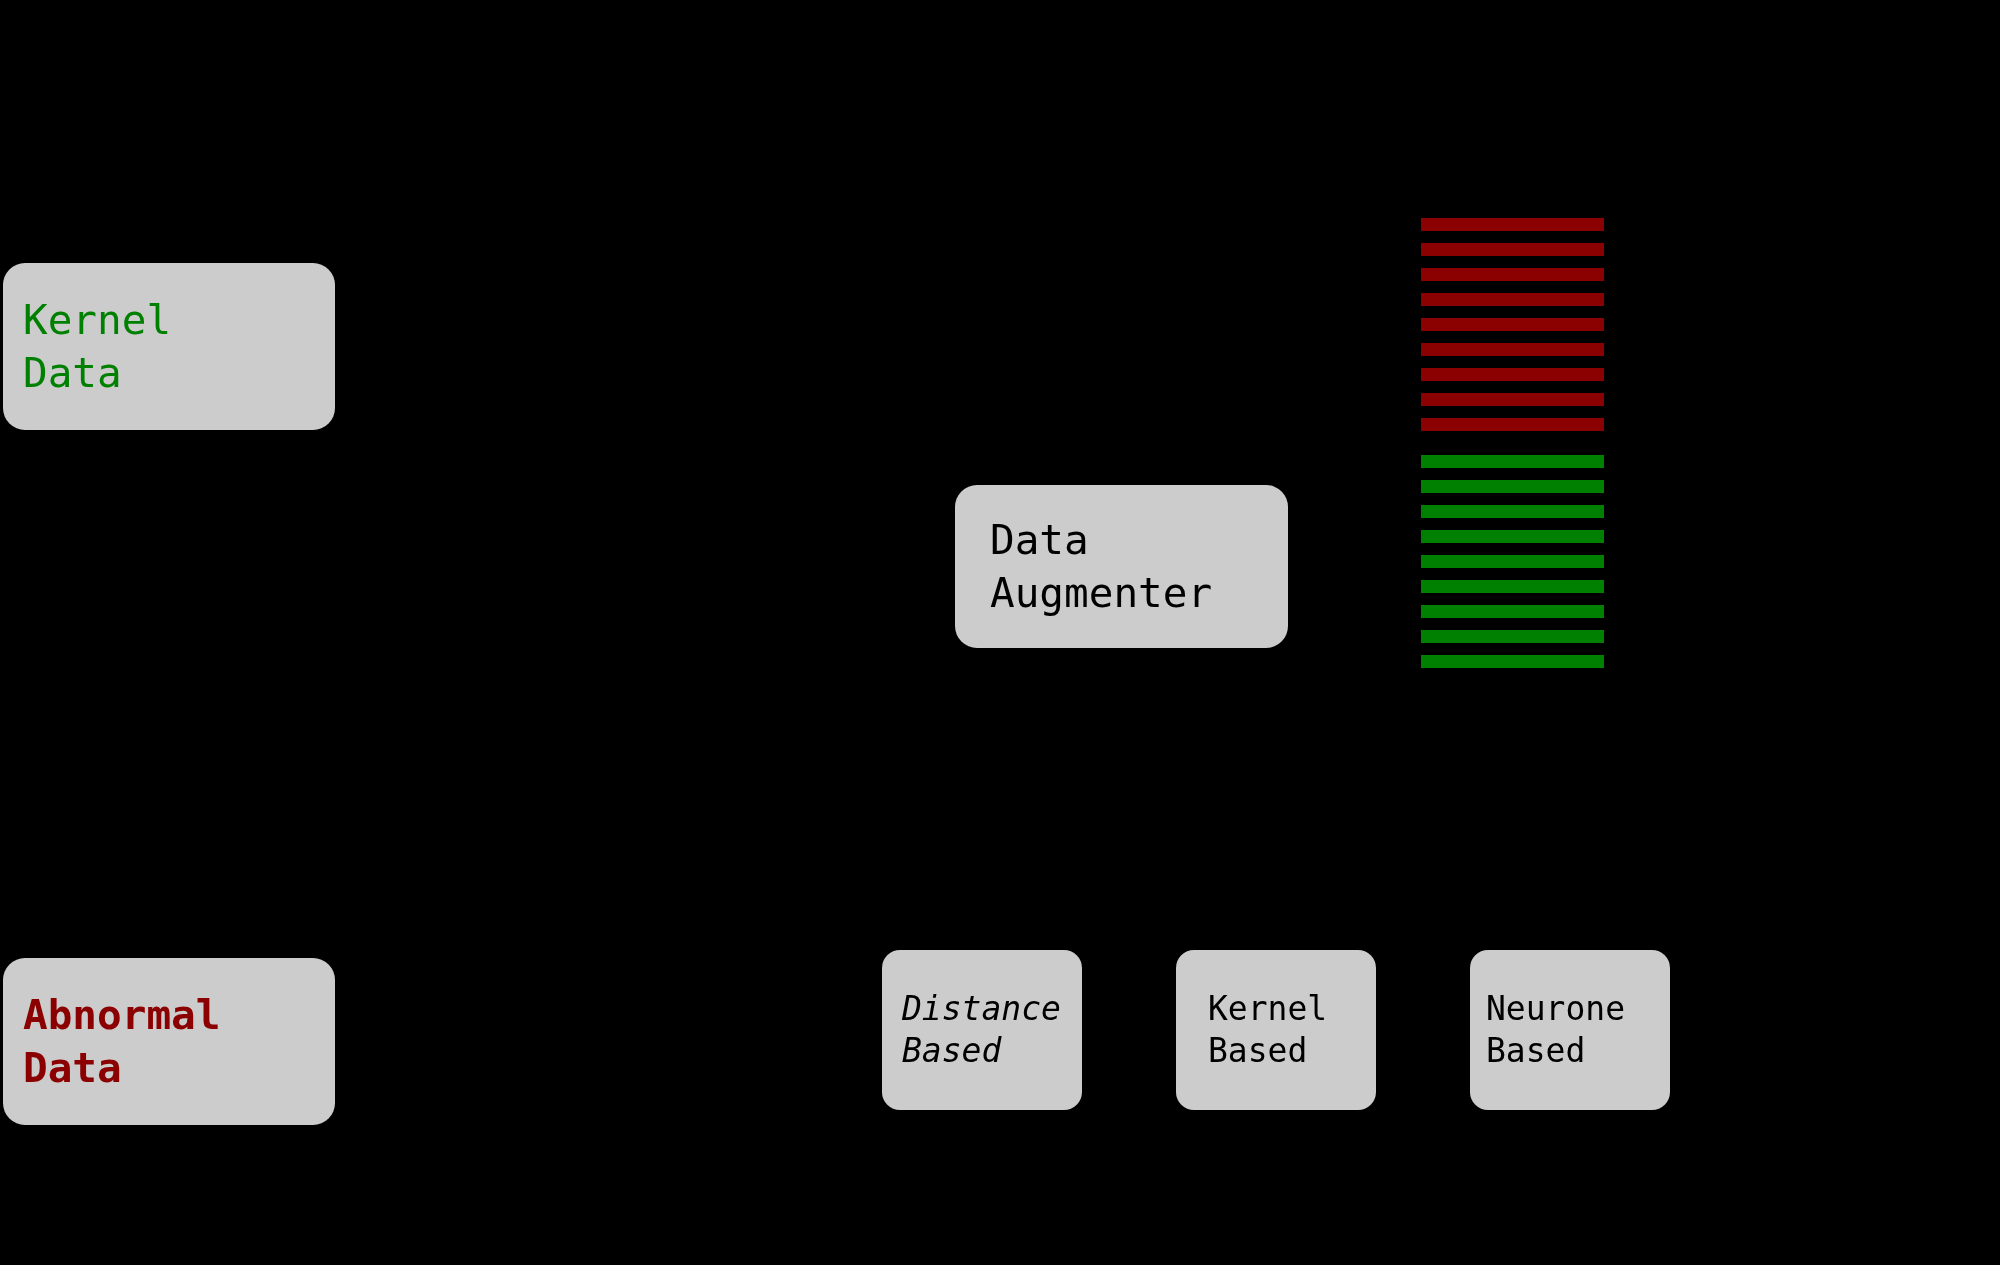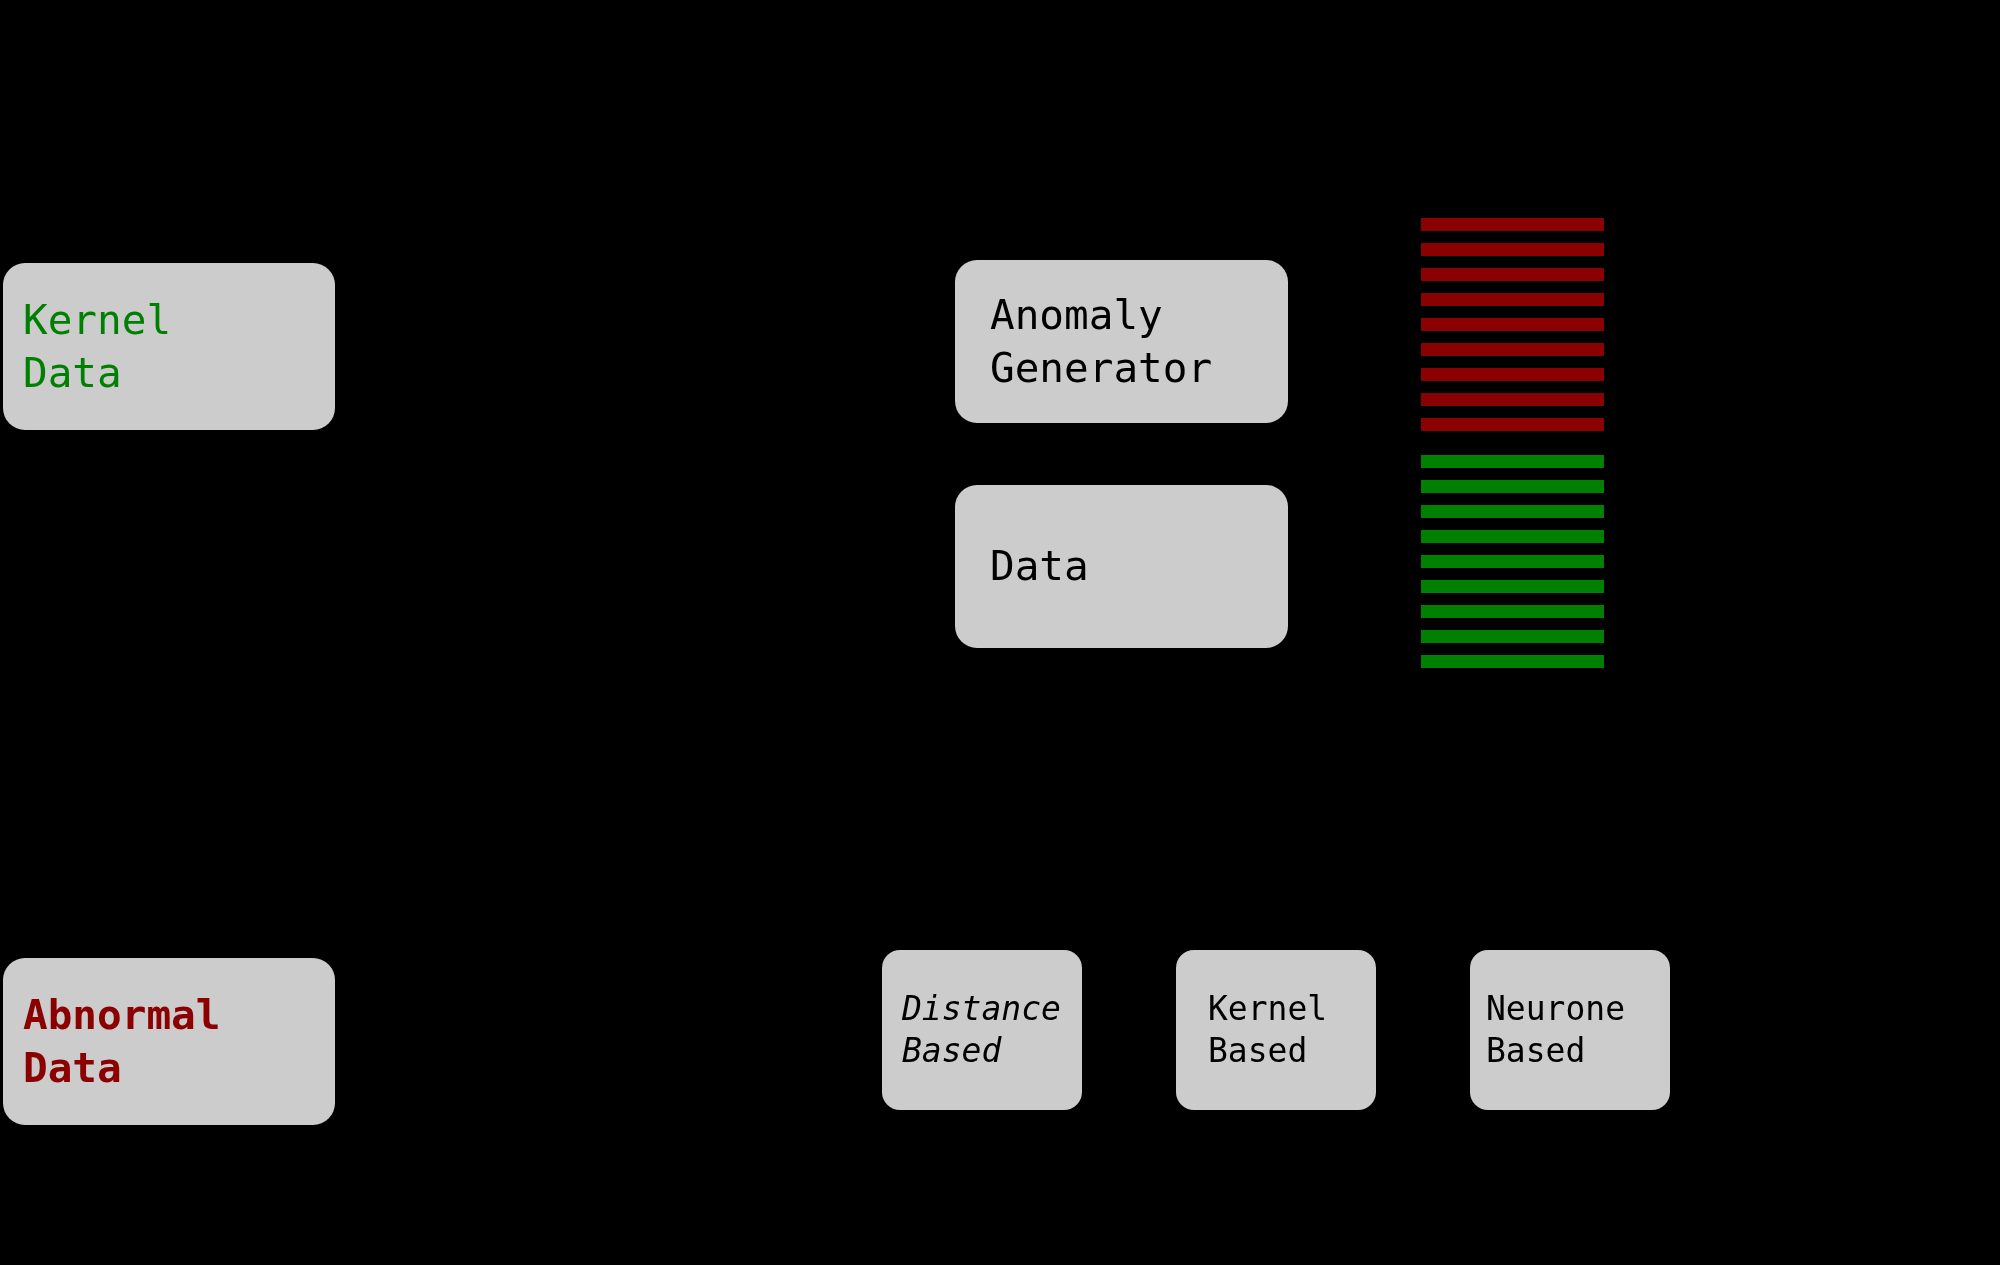--- a/index.html
+++ b/index.html
@@ -110,27 +110,24 @@
   <div class="node" id="node-normal-data" style="color: rgb(0, 128, 0); background: rgb(204, 204, 204);">
     <span class="line">Kernel</span>
     <span class="line">Data</span>
   </div>
 
   <div class="node" id="node-abnormal-data" style="color: rgb(139, 0, 0); background: rgb(204, 204, 204); font-weight: bold;">
     <span class="line">Abnormal</span>
     <span class="line">Data</span>
   </div>
 
-  <div class="node" id="node-anomaly-generator" style="background: rgb(204, 204, 204);">
-    <span class="line">Anomaly</span>
-    <span class="line">Generator</span>
-  </div>
 
   <div class="node" id="node-data-augmenter" style="background: rgb(204, 204, 204);">
     <span class="line">Data</span>
+    <span class="line">Augmenter</span>
   </div>
 
   <div class="node detector" id="node-distance-based" style="background: rgb(204, 204, 204); font-style: italic;">
     <span class="line">Distance</span>
     <span class="line">Based</span>
   </div>
 
   <div class="node detector" id="node-kernel-based" style="background: rgb(204, 204, 204);">
     <span class="line">Kernel</span>
     <span class="line">Based</span>

